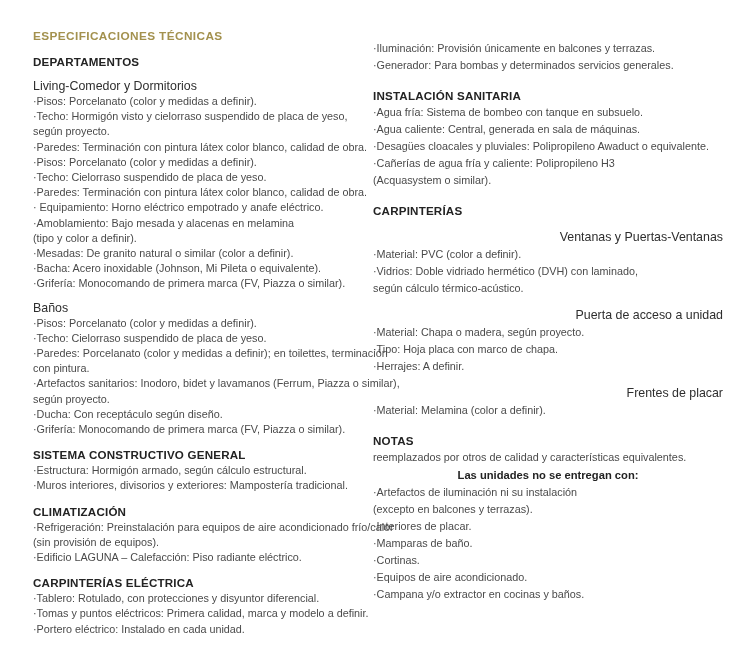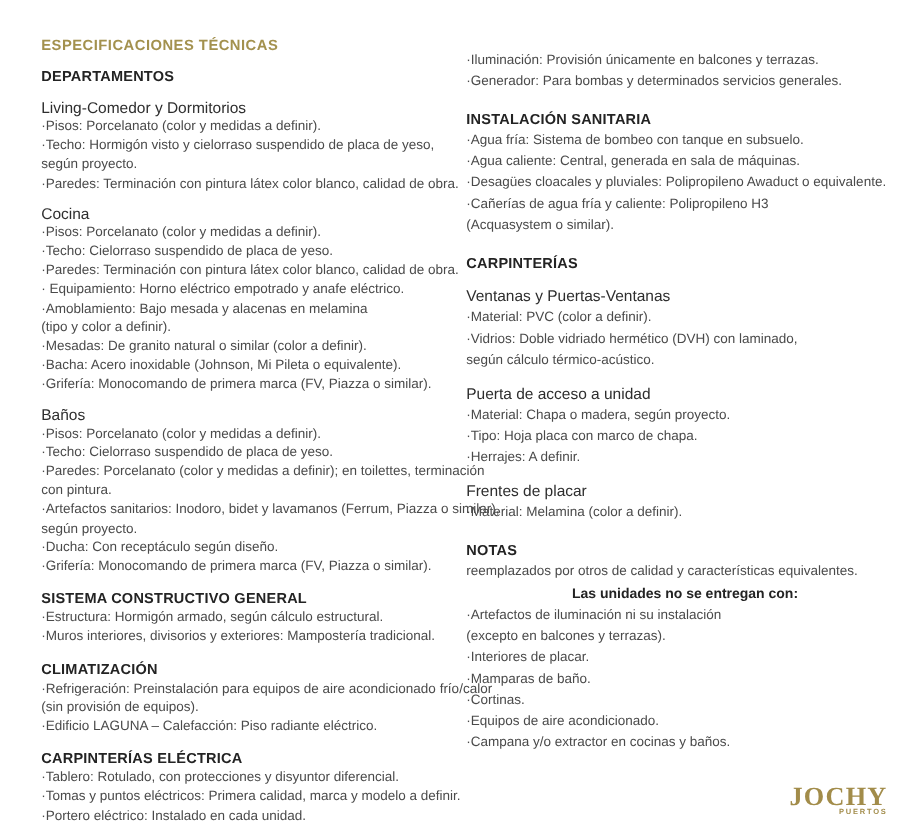--- a/index.html
+++ b/index.html
@@ -32,21 +32,21 @@
   .col-right .b-line{line-height:17px;}
   .b-heading{
     font-size:11.6px;font-weight:700;color:var(--heading);
     line-height:16px;margin-top:10px;letter-spacing:.2px;
   }
   .col-right .b-heading{margin-top:13px;line-height:17px;}
   .b-subheading{
     font-size:12.4px;font-weight:normal;color:var(--subheading);
     line-height:16px;margin-top:8px;
   }
-  .col-right .b-subheading{margin-top:10px;line-height:17px;}
+  .col-right .b-subheading{margin-top:10px;line-height:17px;text-align:right;}
   .b-strong{
     font-size:11.2px;font-weight:700;color:var(--heading);
     line-height:17px;margin-top:1px;text-align:center;
   }
   .logo{
     position:absolute;right:25px;bottom:16px;
     text-align:right;color:var(--logo);
   }
   .logo-name{
     font-family:"Liberation Serif", serif;
@@ -64,21 +64,20 @@
   <div class="content">
     <div class="col col-left">
       <h1 class="title">ESPECIFICACIONES TÉCNICAS</h1>
       <div id="left-blocks">
           <p class="b-heading">DEPARTAMENTOS</p>
           <p class="b-subheading">Living-Comedor y Dormitorios</p>
           <p class="b-line">·Pisos: Porcelanato (color y medidas a definir).</p>
           <p class="b-line">·Techo: Hormigón visto y cielorraso suspendido de placa de yeso,</p>
           <p class="b-line">según proyecto.</p>
           <p class="b-line">·Paredes: Terminación con pintura látex color blanco, calidad de obra.</p>
-          <p class="b-subheading">Cocina</p>
           <p class="b-line">·Pisos: Porcelanato (color y medidas a definir).</p>
           <p class="b-line">·Techo: Cielorraso suspendido de placa de yeso.</p>
           <p class="b-line">·Paredes: Terminación con pintura látex color blanco, calidad de obra.</p>
           <p class="b-line">· Equipamiento: Horno eléctrico empotrado y anafe eléctrico.</p>
           <p class="b-line">·Amoblamiento: Bajo mesada y alacenas en melamina</p>
           <p class="b-line">(tipo y color a definir).</p>
           <p class="b-line">·Mesadas: De granito natural o similar (color a definir).</p>
           <p class="b-line">·Bacha: Acero inoxidable (Johnson, Mi Pileta o equivalente).</p>
           <p class="b-line">·Grifería: Monocomando de primera marca (FV, Piazza o similar).</p>
           <p class="b-subheading">Baños</p>
@@ -130,17 +129,13 @@
           <p class="b-line">·Artefactos de iluminación ni su instalación</p>
           <p class="b-line">(excepto en balcones y terrazas).</p>
           <p class="b-line">·Interiores de placar.</p>
           <p class="b-line">·Mamparas de baño.</p>
           <p class="b-line">·Cortinas.</p>
           <p class="b-line">·Equipos de aire acondicionado.</p>
           <p class="b-line">·Campana y/o extractor en cocinas y baños.</p>
         </div>
     </div>
   </div>
-  <div class="logo">
-    <div class="logo-name">JOCHY</div>
-    <div class="logo-tagline">PUERTOS</div>
-  </div>
 </div>
 
 </body></html>

